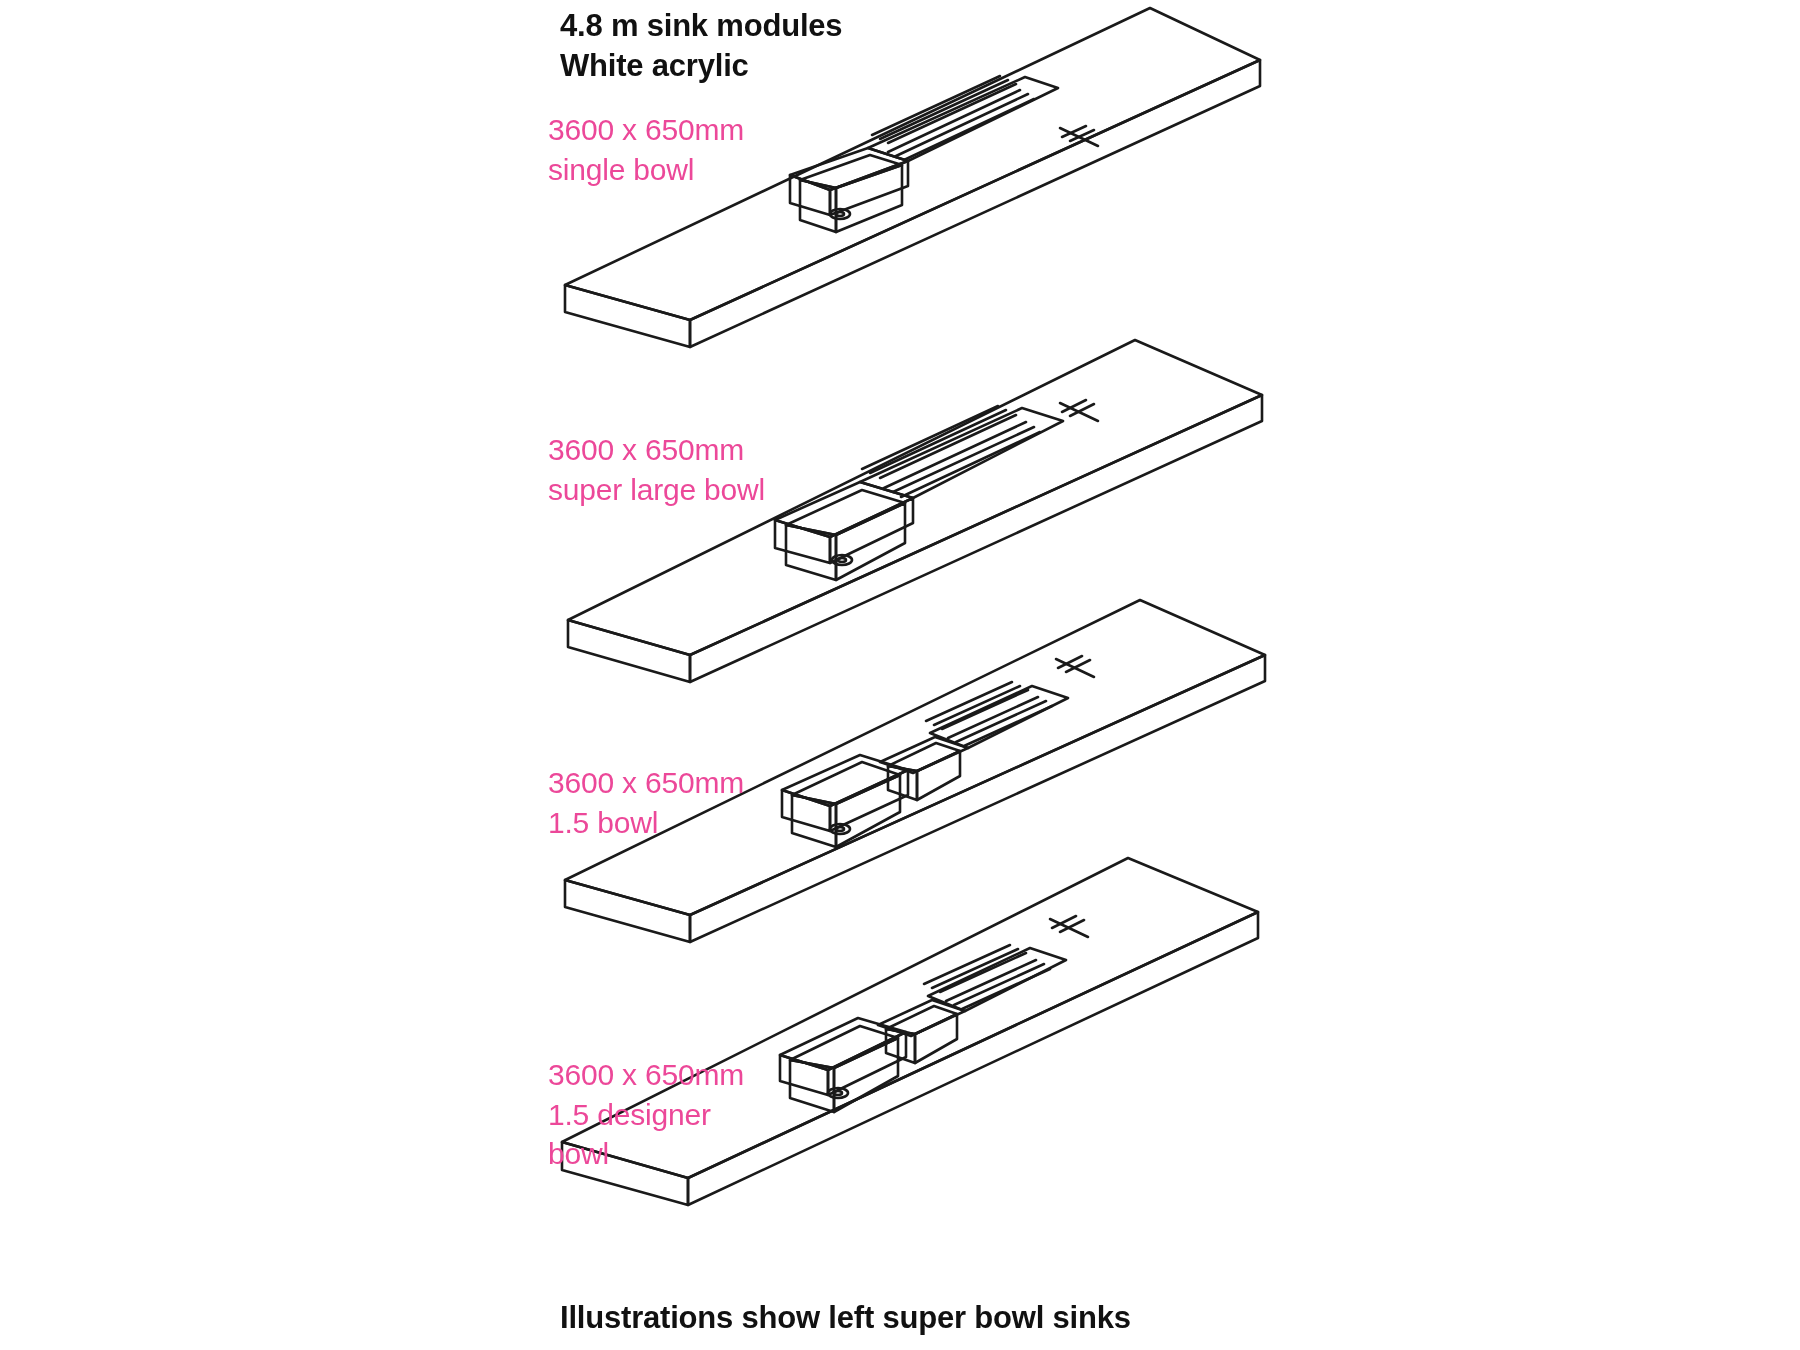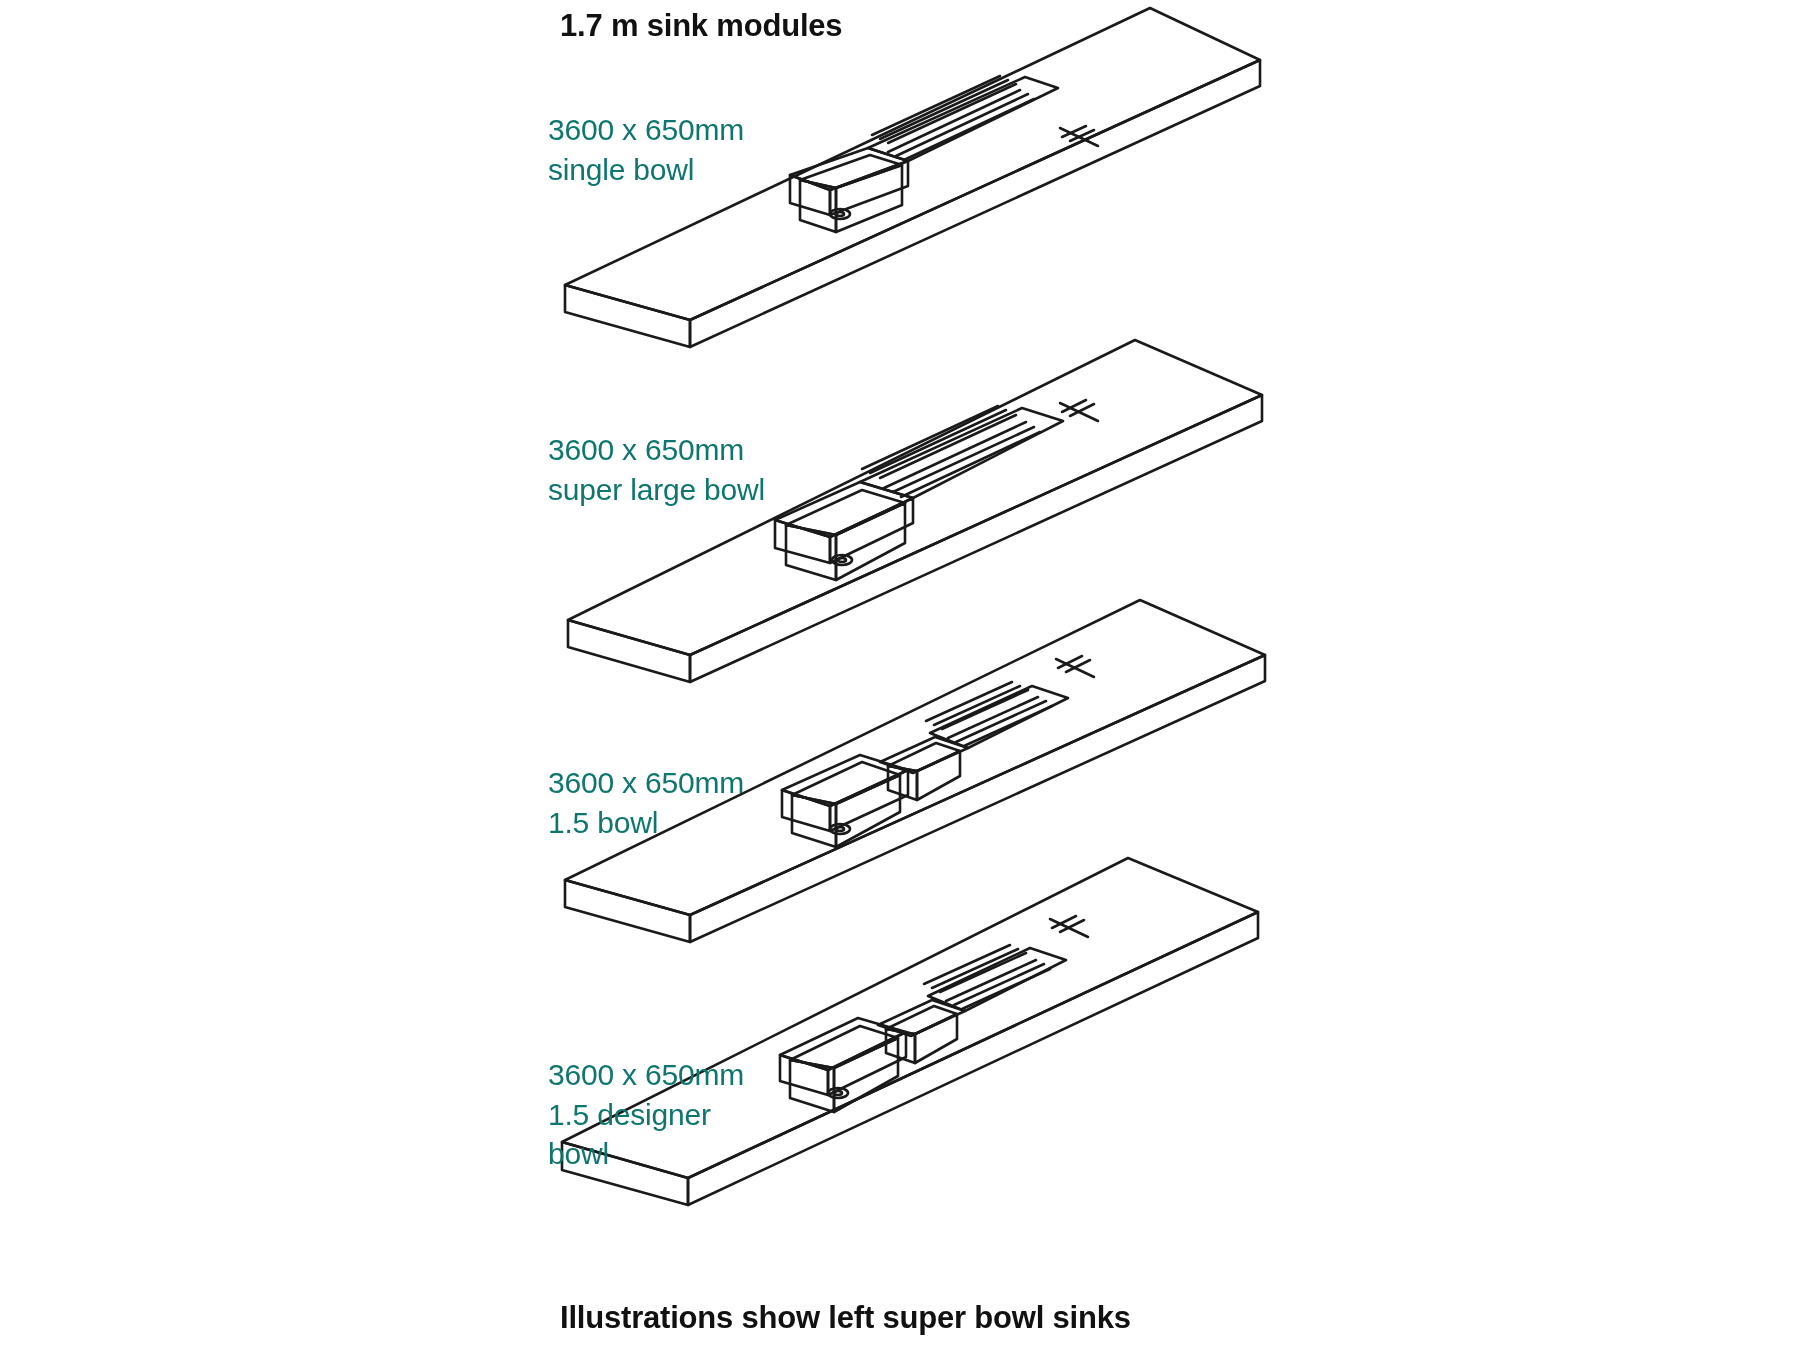--- a/index.html
+++ b/index.html
@@ -39,21 +39,21 @@
     font-size: 31px;
     font-weight: bold;
     letter-spacing: -0.2px;
     color: #111111;
     display: block;
   }
   .caption-label {
     position: absolute;
     font-size: 30px;
     font-weight: normal;
-    color: #0f766e;
+    color: #ec4899;
     line-height: 1.32;
     letter-spacing: -0.2px;
     white-space: pre-line;
   }
   .cap-1 { left: 548px; top: 110px; }
   .cap-2 { left: 548px; top: 430px; }
   .cap-3 { left: 548px; top: 763px; }
   .cap-4 { left: 548px; top: 1055px; }
   .footer-note {
     position: absolute;
@@ -193,21 +193,22 @@
 
         <path d="M1052 928 L1076 916"></path>
         <path d="M1060 932 L1084 920"></path>
         <path d="M1050 919 L1088 937"></path>
       </g>
 
     </g>
   </svg>
 
   <div class="title-block">
-    <span class="title-line">1.7 m sink modules</span>
+    <span class="title-line">4.8 m sink modules</span>
+    <span class="title-line">White acrylic</span>
   </div>
 
   <div class="caption-label cap-1">3600 x 650mm
 single bowl</div>
   <div class="caption-label cap-2">3600 x 650mm
 super large bowl</div>
   <div class="caption-label cap-3">3600 x 650mm
 1.5 bowl</div>
   <div class="caption-label cap-4">3600 x 650mm
 1.5 designer

